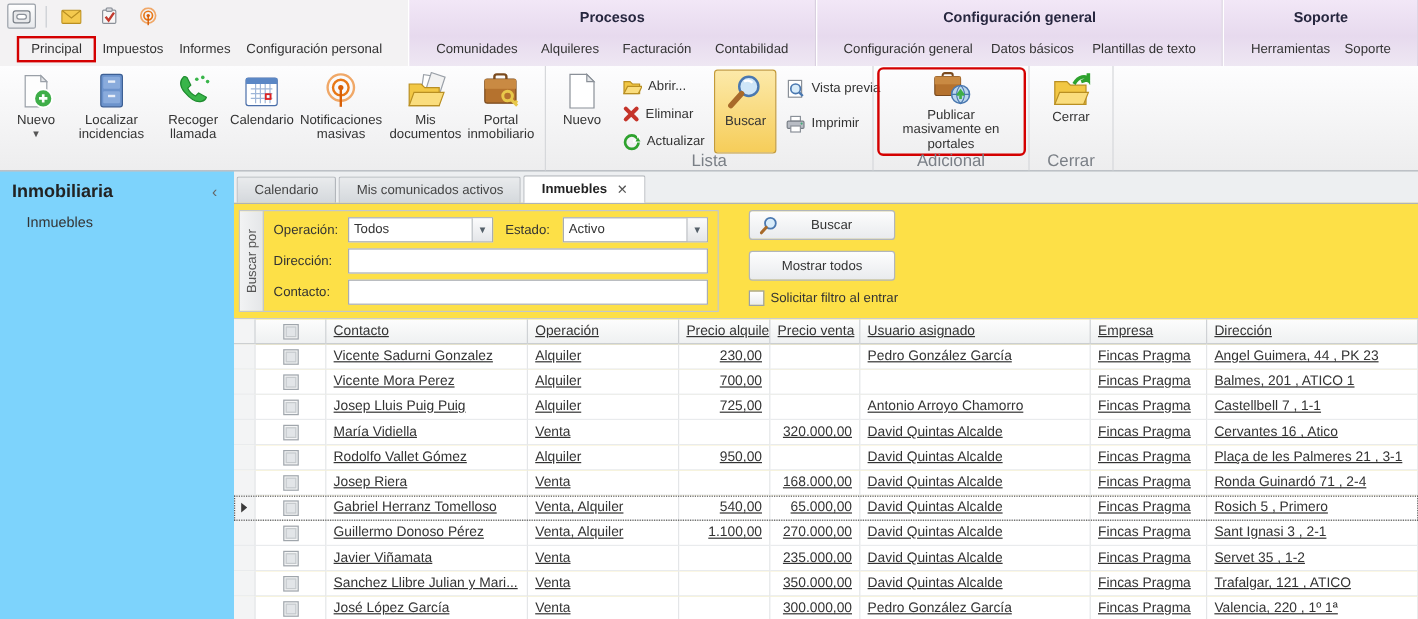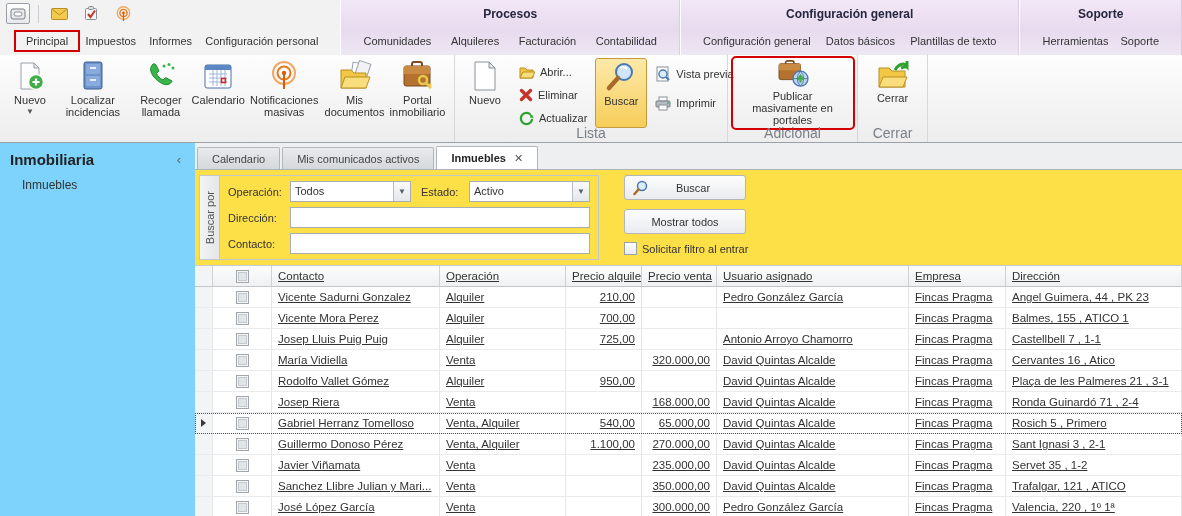--- a/index.html
+++ b/index.html
@@ -411,40 +411,40 @@
           <div id="tbody">
               <div class="trow">
     <div class="c ind">
                   <span class="marker"></span>
                 </div>
     <div class="c chk">
                   <span class="cb"></span>
                 </div>
     <div class="c">Vicente Sadurni Gonzalez</div>
     <div class="c">Alquiler</div>
-    <div class="c num">210,00</div>
+    <div class="c num">230,00</div>
     <div class="c num"></div>
     <div class="c">Pedro González García</div>
     <div class="c">Fincas Pragma</div>
     <div class="c">Angel Guimera, 44 , PK 23</div>
   </div>
               <div class="trow">
     <div class="c ind">
                   <span class="marker"></span>
                 </div>
     <div class="c chk">
                   <span class="cb"></span>
                 </div>
     <div class="c">Vicente Mora Perez</div>
     <div class="c">Alquiler</div>
     <div class="c num">700,00</div>
     <div class="c num"></div>
     <div class="c"></div>
     <div class="c">Fincas Pragma</div>
-    <div class="c">Balmes, 155 , ATICO 1</div>
+    <div class="c">Balmes, 201 , ATICO 1</div>
   </div>
               <div class="trow">
     <div class="c ind">
                   <span class="marker"></span>
                 </div>
     <div class="c chk">
                   <span class="cb"></span>
                 </div>
     <div class="c">Josep Lluis Puig Puig</div>
     <div class="c">Alquiler</div>

